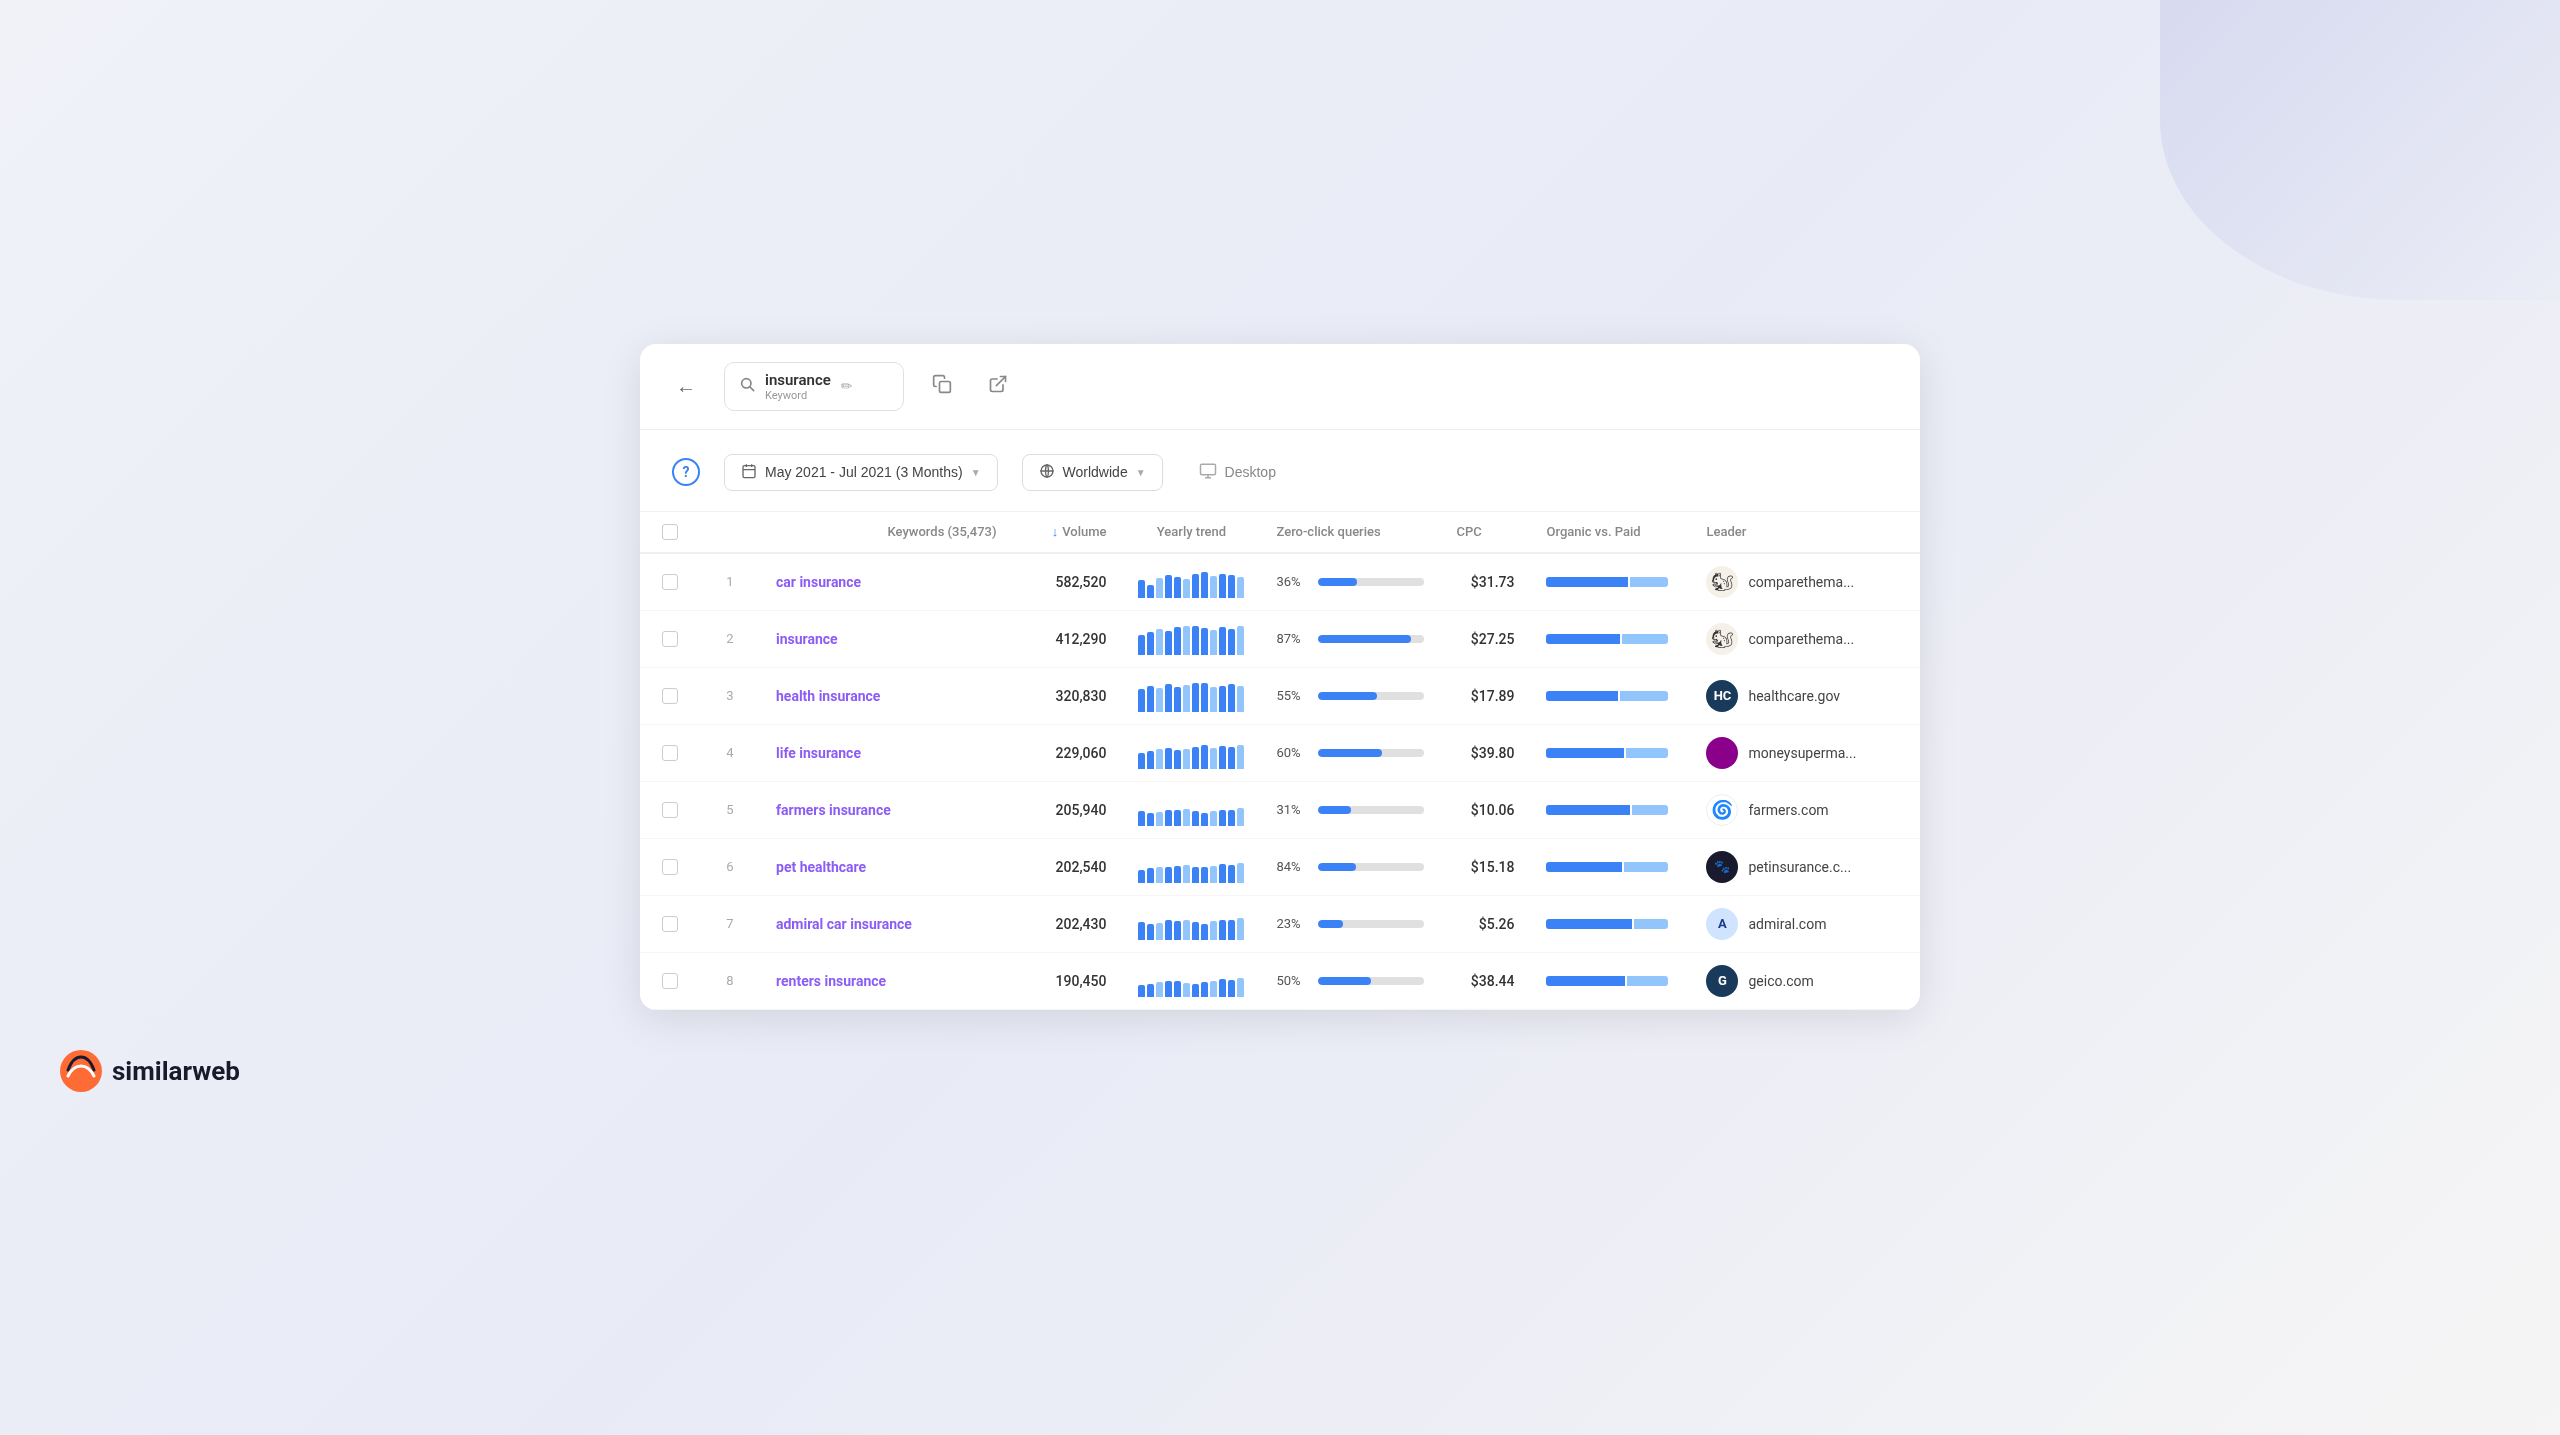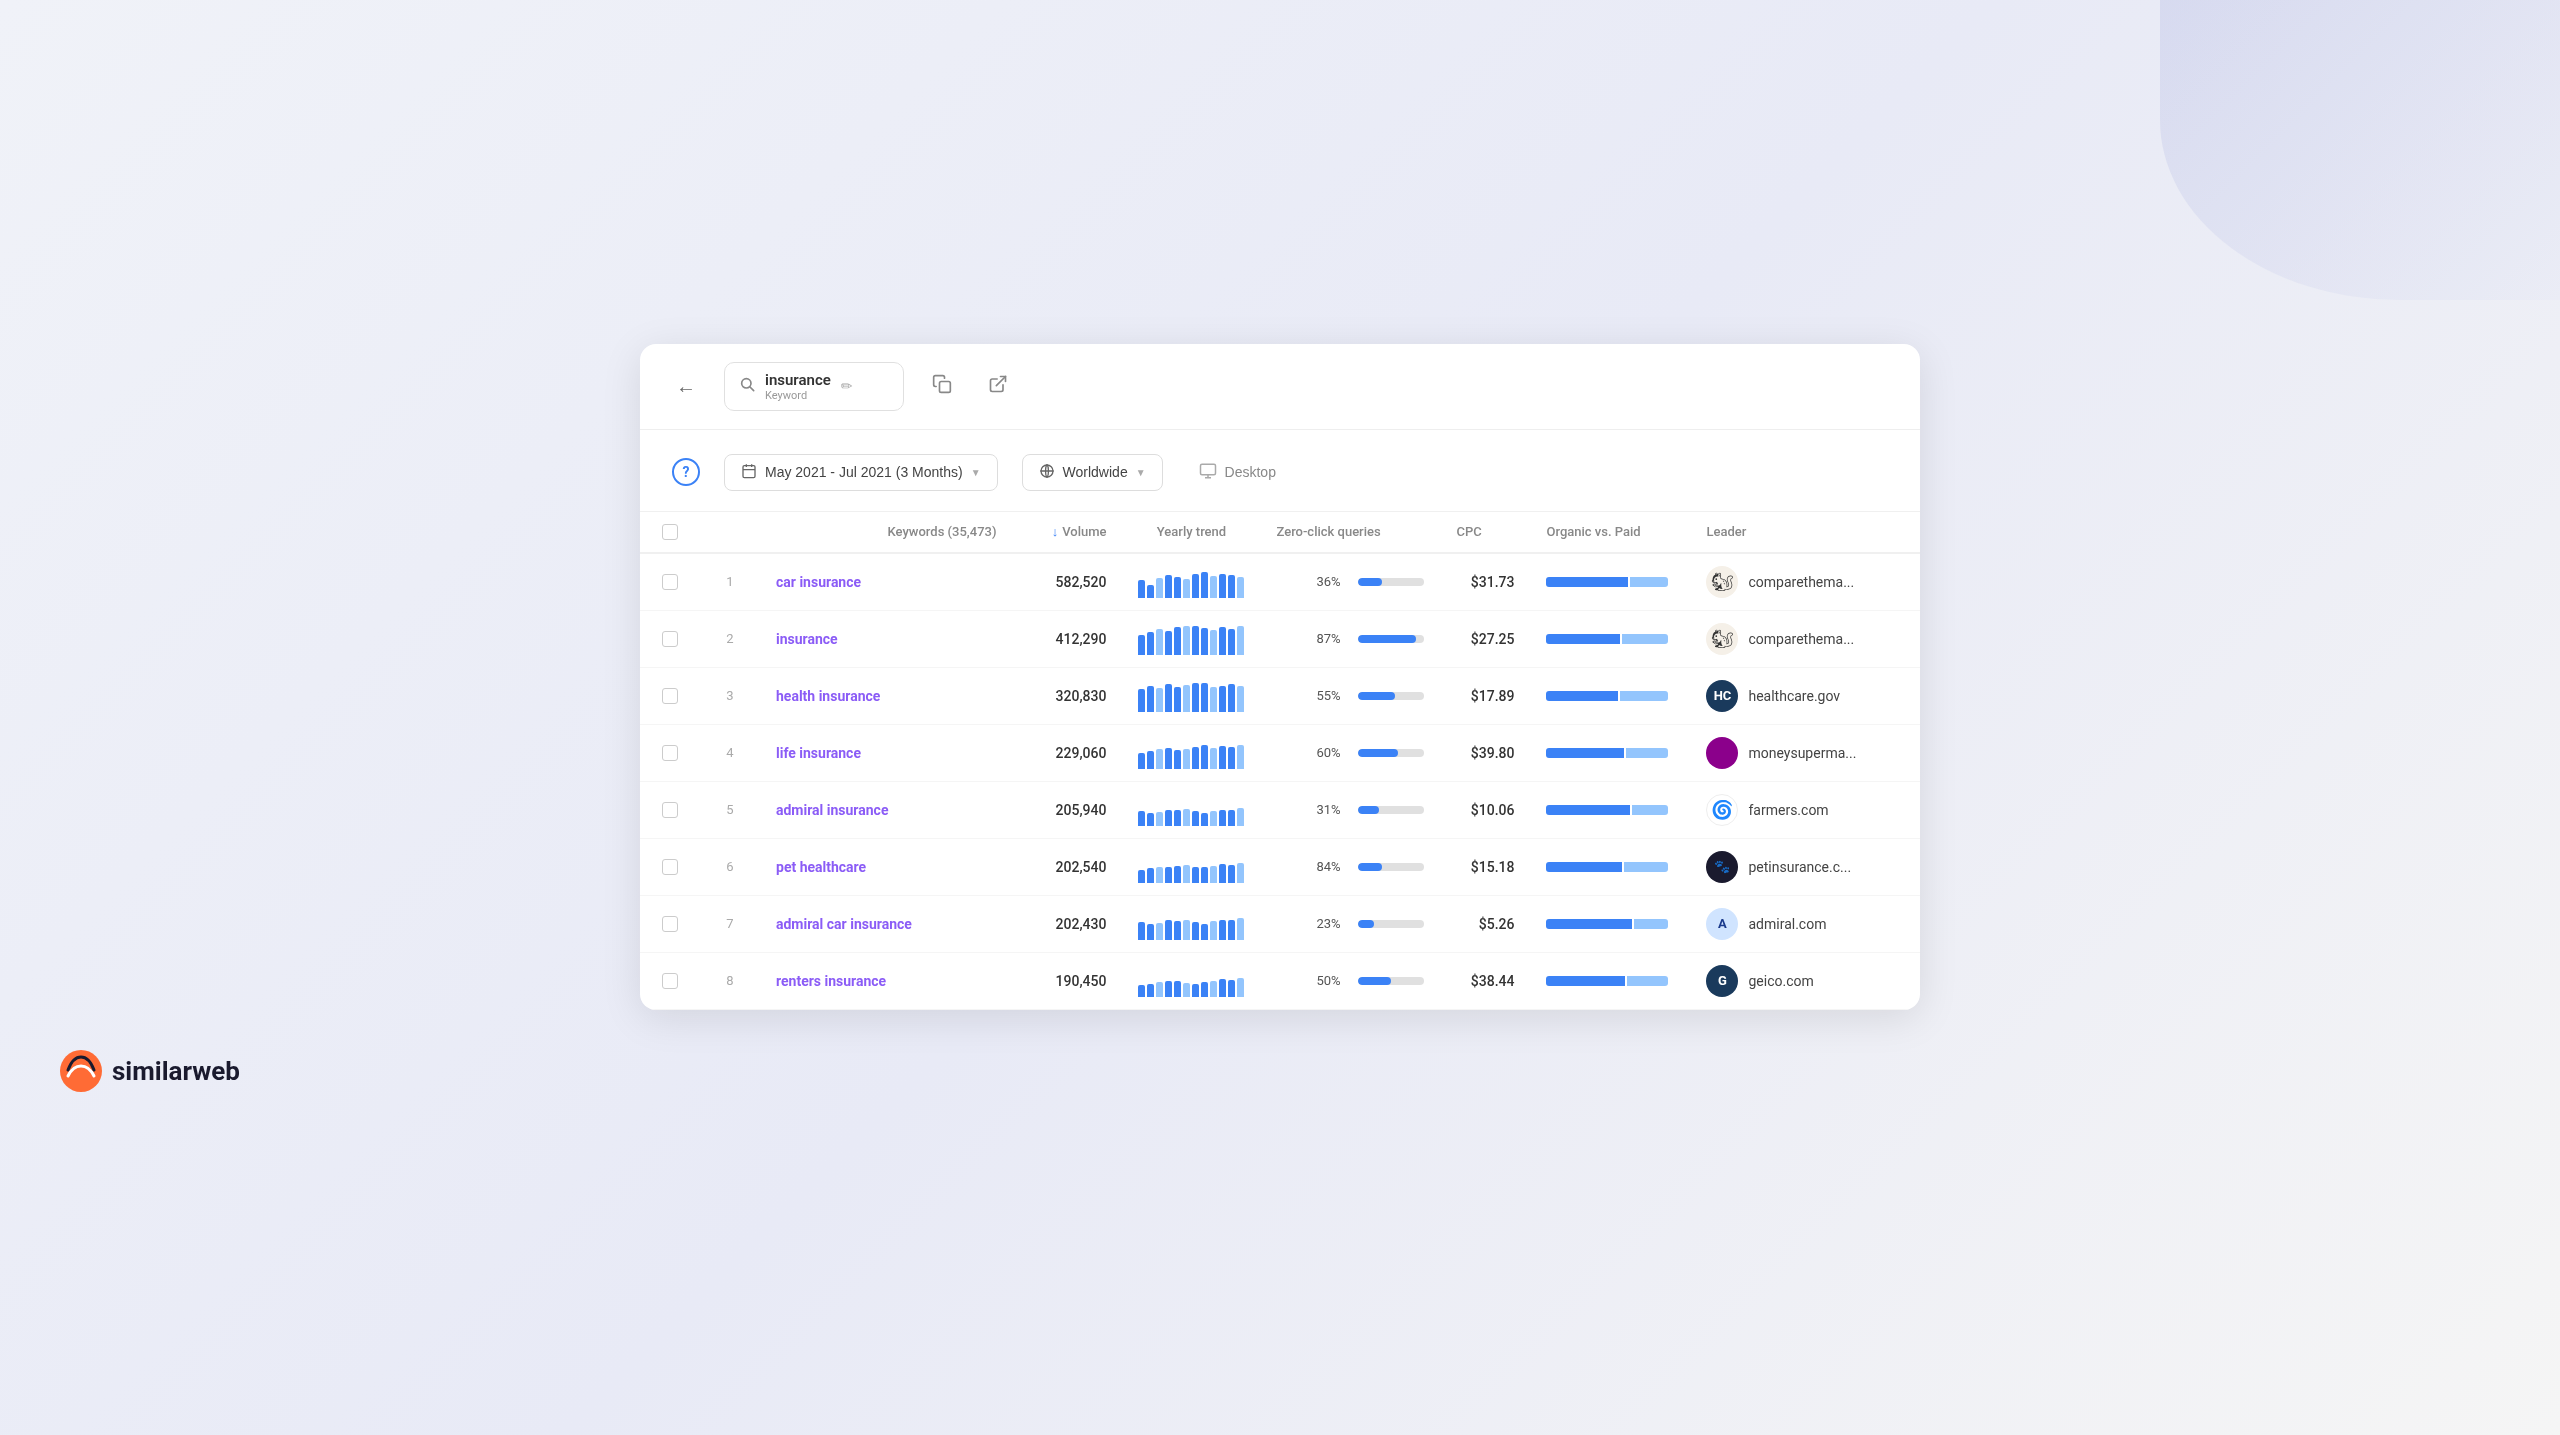--- a/index.html
+++ b/index.html
@@ -232,21 +232,20 @@
     
     .zcq-wrap {
       display: flex;
       align-items: center;
       gap: 10px;
     }
     .zcq-pct {
       font-size: 13px;
       color: #555;
       min-width: 32px;
-      margin-left: 40px;
     }
     .zcq-bar-bg {
       flex: 1;
       height: 8px;
       background: #e0e0e0;
       border-radius: 4px;
       overflow: hidden;
       max-width: 120px;
     }
     .zcq-bar-fill {
@@ -612,21 +611,21 @@
     </div>
   </td>
           </tr>
           <tr>
             <td>
               <div style="display:flex;align-items:center;justify-content:center;">
                 <input type="checkbox" class="checkbox" style="">
               </div>
             </td>
             <td class="col-num">5</td>
-            <td><a class="kw-link" href="#">admiral insurance</a></td>
+            <td><a class="kw-link" href="#">farmers insurance</a></td>
             <td class="col-vol">205,940</td>
             <td class="col-trend">
               <div class="trend-bars">
                 <div class="bar" style="height: 14.4px; background: rgb(59, 130, 246);"></div>
                 <div class="bar" style="height: 12.16px; background: rgb(59, 130, 246);"></div>
                 <div class="bar" style="height: 13.44px; background: rgb(147, 197, 253);"></div>
                 <div class="bar" style="height: 16px; background: rgb(59, 130, 246);"></div>
                 <div class="bar" style="height: 15.36px; background: rgb(59, 130, 246);"></div>
                 <div class="bar" style="height: 16.64px; background: rgb(147, 197, 253);"></div>
                 <div class="bar" style="height: 14.72px; background: rgb(59, 130, 246);"></div>

